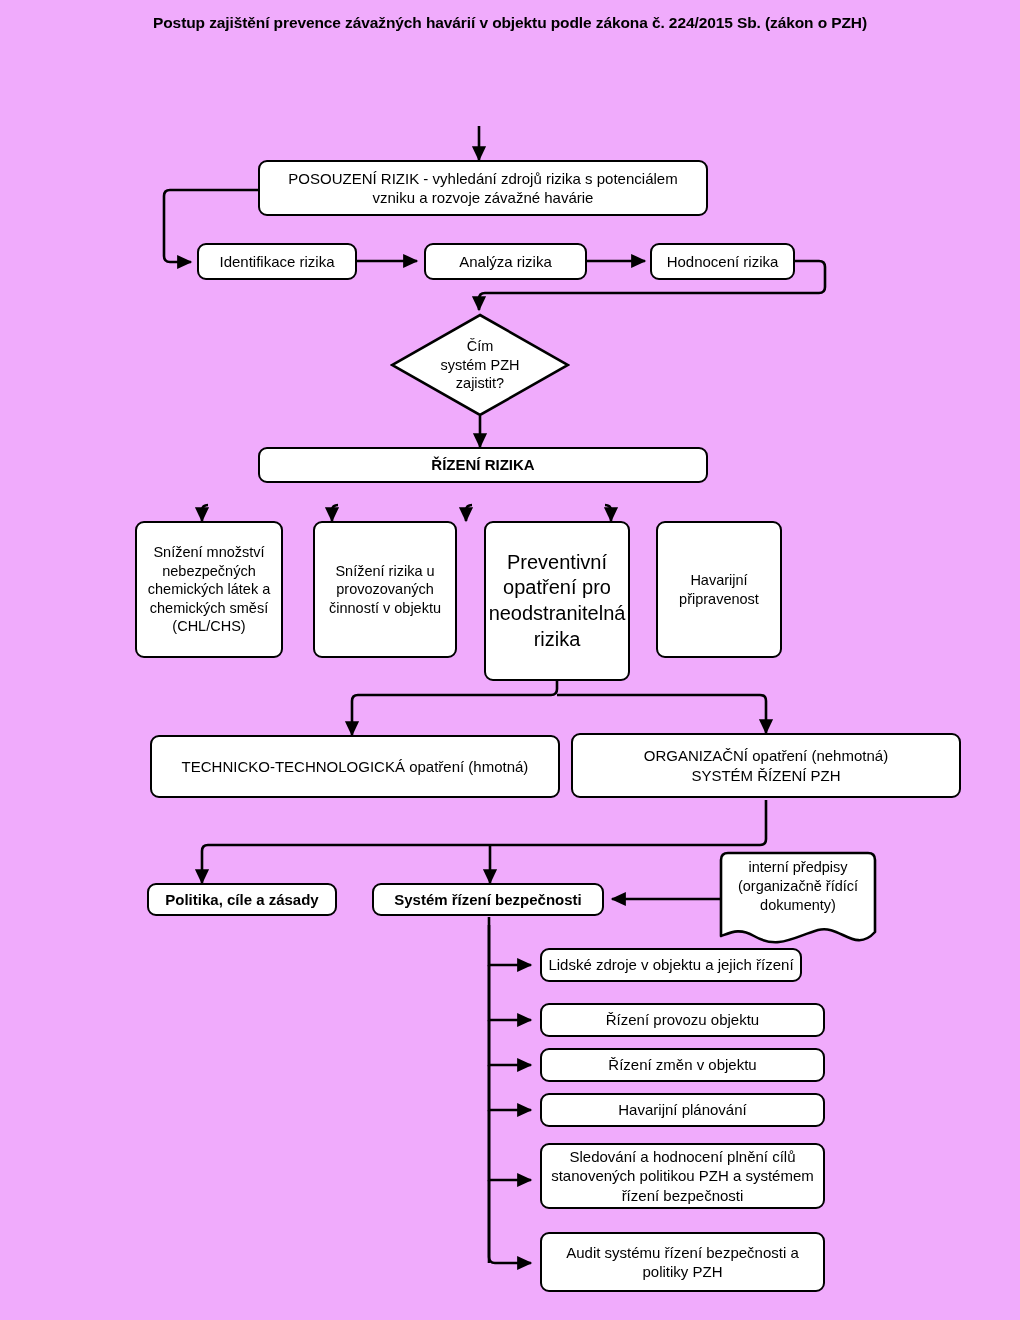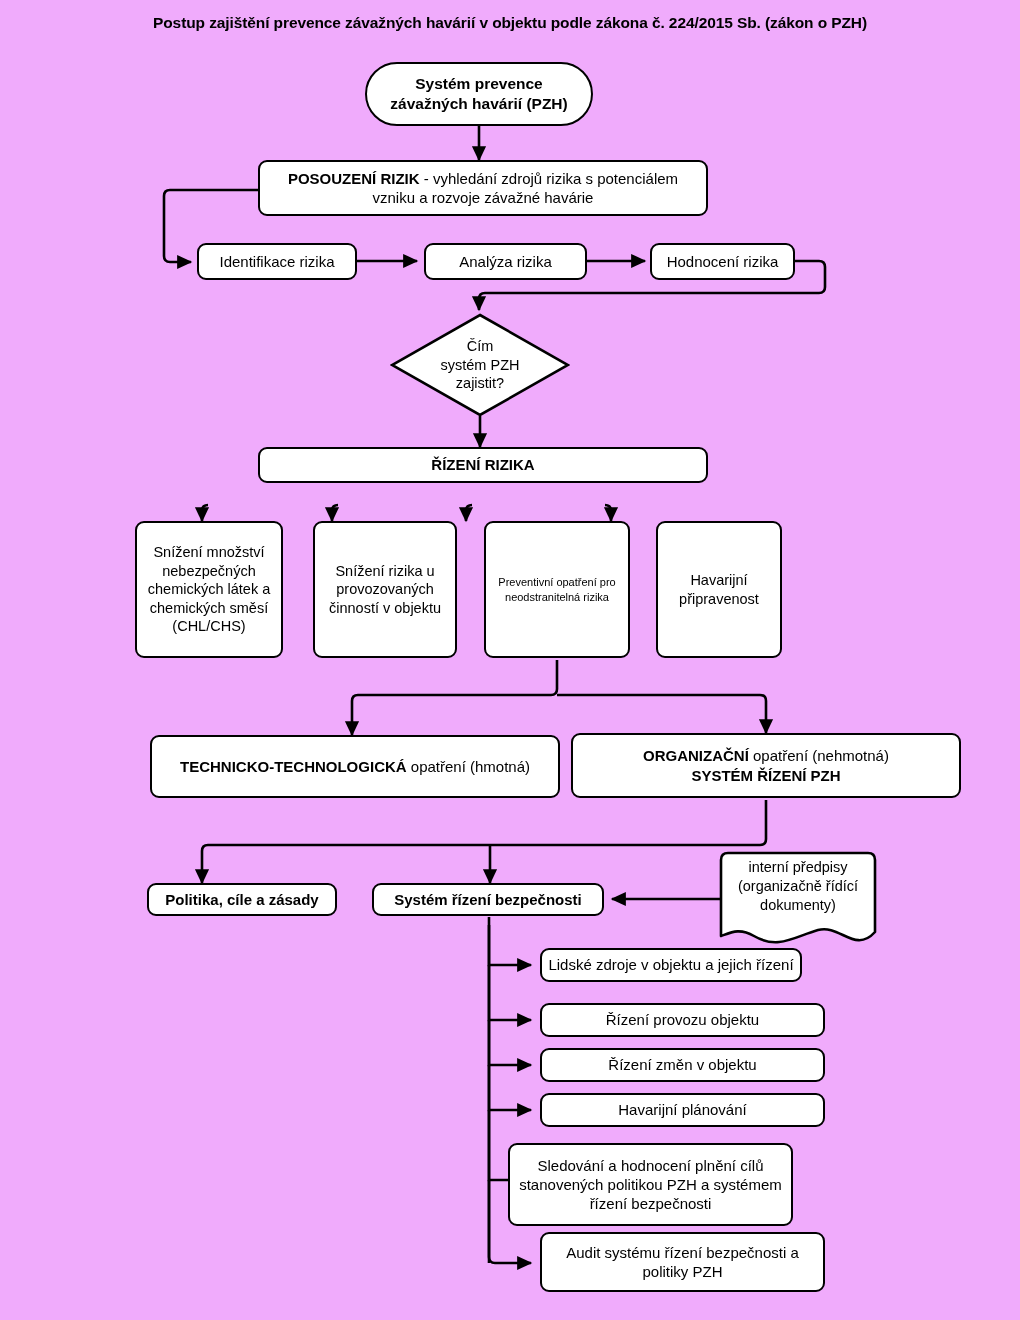--- a/index.html
+++ b/index.html
@@ -72,21 +72,21 @@
     font-size: 14.5px;
     line-height: 1.3;
     text-align: center;
   }
   .doc-wrap svg { position: absolute; left: 0; top: 0; }
   .doc-wrap .dlabel {
     position: relative;
     z-index: 2;
     padding-top: 8px;
   }
-  .mix b { font-weight: bold; text-align: center; }
+  .mix b { font-weight: normal; text-align: center; }
   .mix span.reg { font-weight: normal; }
 </style>
 </head>
 <body>
 
 <div id="page">
 
   <div class="title">Postup zajištění prevence závažných havárií v objektu podle zákona č. 224/2015 Sb. (zákon o PZH)</div>
 
   <svg id="wires" viewBox="0 0 1020 1320">
@@ -129,24 +129,20 @@
       <path d="M 489 1065 L 489 1110 L 531 1110"></path>
       <path d="M 489 1110 L 489 1180 L 531 1180"></path>
       <path d="M 489 1180 L 489 1257 Q 489 1263 495 1263 L 531 1263"></path>
     </g>
     <g fill="none" stroke="#000" stroke-width="2.6">
 
       <path d="M 489 917 L 489 1263"></path>
     </g>
   </svg>
 
-  <div class="node stadium" style="left:365px; top:62px; width:228px; height:64px;">
-    <span style="white-space:pre-line;">Systém prevence
-závažných havárií (PZH)</span>
-  </div>
 
   <div class="node" style="left:258px; top:160px; width:450px; height:56px;">
     <span class="mix">
       <b>POSOUZENÍ RIZIK</b><span class="reg"> - vyhledání zdrojů rizika s potenciálem vzniku a rozvoje závažné havárie</span>
     </span>
   </div>
 
   <div class="node" style="left:197px; top:243px; width:160px; height:37px;text-align:right;">
     <span>Identifikace rizika</span>
   </div>
@@ -173,21 +169,21 @@
   </div>
 
   <div class="node" style="left:135px; top:521px; width:148px; height:137px; font-size:14.5px;">
     <span>Snížení množství nebezpečných chemických látek a chemických směsí (CHL/CHS)</span>
   </div>
 
   <div class="node" style="left:313px; top:521px; width:144px; height:137px; font-size:14.5px;">
     <span>Snížení rizika u provozovaných činností v objektu</span>
   </div>
 
-  <div class="node" style="left:484px; top:521px; width:146px; height:137px; font-size:11px;">
+  <div class="node" style="left:484px; top:521px; width:146px; height:160px; font-size:20px;">
     <span>Preventivní opatření pro neodstranitelná rizika</span>
   </div>
 
   <div class="node" style="left:656px; top:521px; width:126px; height:137px; font-size:14.5px;">
     <span>Havarijní připravenost</span>
   </div>
 
   <div class="node" style="left:150px; top:735px; width:410px; height:63px;">
     <span class="mix">
       <b>TECHNICKO-TECHNOLOGICKÁ</b><span class="reg"> opatření (hmotná)</span>
@@ -228,21 +224,21 @@
   </div>
 
   <div class="node" style="left:540px; top:1048px; width:285px; height:34px;">
     <span>Řízení změn v objektu</span>
   </div>
 
   <div class="node" style="left:540px; top:1093px; width:285px; height:34px;">
     <span>Havarijní plánování</span>
   </div>
 
-  <div class="node" style="left:508px; top:1143px; width:285px; height:83px;">
+  <div class="node" style="left:540px; top:1143px; width:285px; height:66px;">
     <span>Sledování a hodnocení plnění cílů stanovených politikou PZH a systémem řízení bezpečnosti</span>
   </div>
 
   <div class="node" style="left:540px; top:1232px; width:285px; height:60px;">
     <span>Audit systému řízení bezpečnosti a politiky PZH</span>
   </div>
 
 </div>
 
 </body></html>

